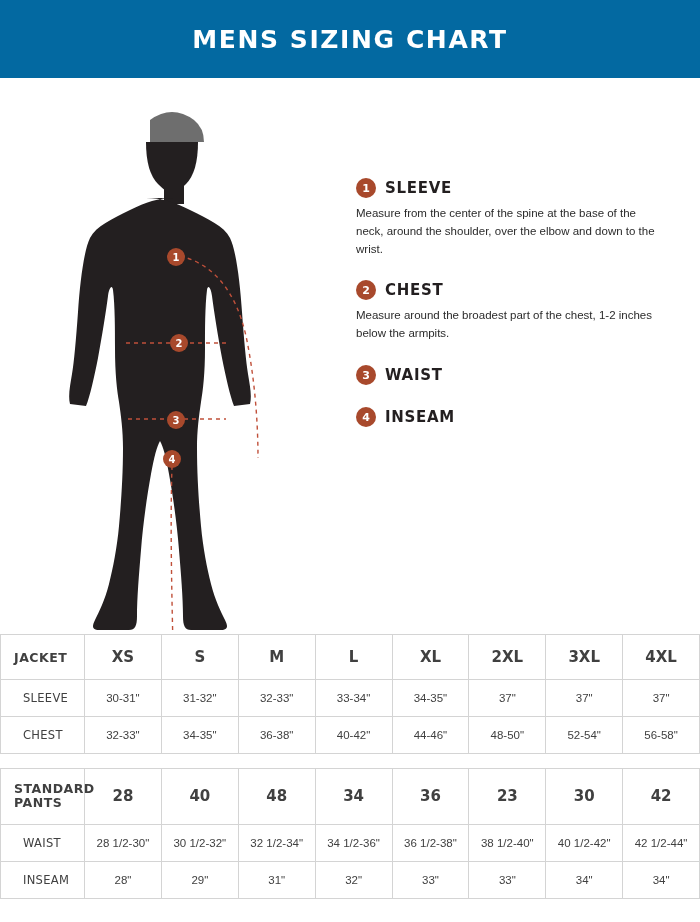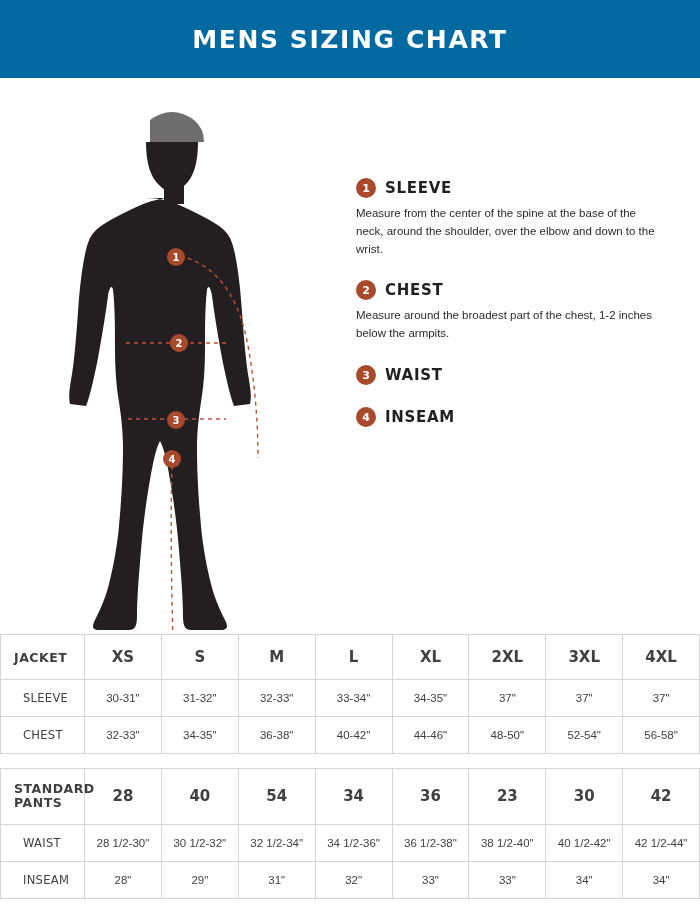--- a/index.html
+++ b/index.html
@@ -300,21 +300,21 @@
   </table>
 
   <div class="table-gap"></div>
 
   <table>
     <tbody>
       <tr class="head-row pants-head">
         <td class="col-label">STANDARD PANTS</td>
         <td>28</td>
         <td>40</td>
-        <td>54</td>
+        <td>48</td>
         <td>34</td>
         <td>36</td>
         <td>23</td>
         <td>30</td>
         <td>42</td>
       </tr>
       <tr class="data-row">
         <td class="col-label">WAIST</td>
         <td>28 1/2-30"</td>
         <td>30 1/2-32"</td>

